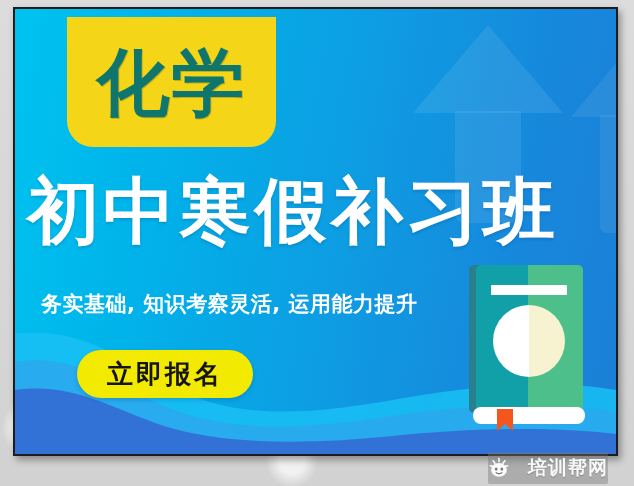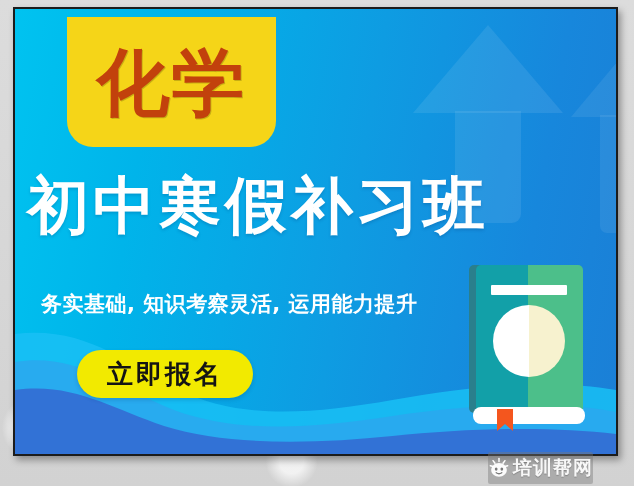--- a/index.html
+++ b/index.html
@@ -122,34 +122,34 @@
     height: 130px;
     background: #f5d518;
     border-radius: 0 0 26px 26px;
     display: flex;
     align-items: center;
     justify-content: center;
   }
   #subject-badge-label {
     font-size: 73px;
     font-weight: 700;
-    color: #c2410c;
+    color: #0f766e;
     letter-spacing: 2px;
     line-height: 1;
     font-family: "DejaVu Sans", "Liberation Sans", sans-serif;
     text-shadow: 1px 1px 0 rgba(0,0,0,.18);
   }
 
   
   #headline {
     position: absolute;
     left: 12px;
     top: 166px;
     width: 580px;
-    font-size: 62px;
+    font-size: 72px;
     font-weight: 700;
     color: #ffffff;
     line-height: 1;
     letter-spacing: 4px;
     white-space: nowrap;
     text-shadow: 0 2px 3px rgba(0,60,120,.22);
   }
 
   
   #subtitle {
@@ -195,21 +195,21 @@
   }
 
   
   #watermark {
     position: absolute;
     left: 488px;
     top: 452px;
     height: 32px;
     display: flex;
     align-items: center;
-    gap: 3px;
+    gap: 18px;
     padding: 0 0;
     background: rgba(120,120,120,0.42);
     border-radius: 2px;
   }
   #watermark-icon { width: 22px; height: 22px; display:block; }
   #watermark-label {
     font-size: 19px;
     font-weight: 700;
     color: #ffffff;
     letter-spacing: 1px;

